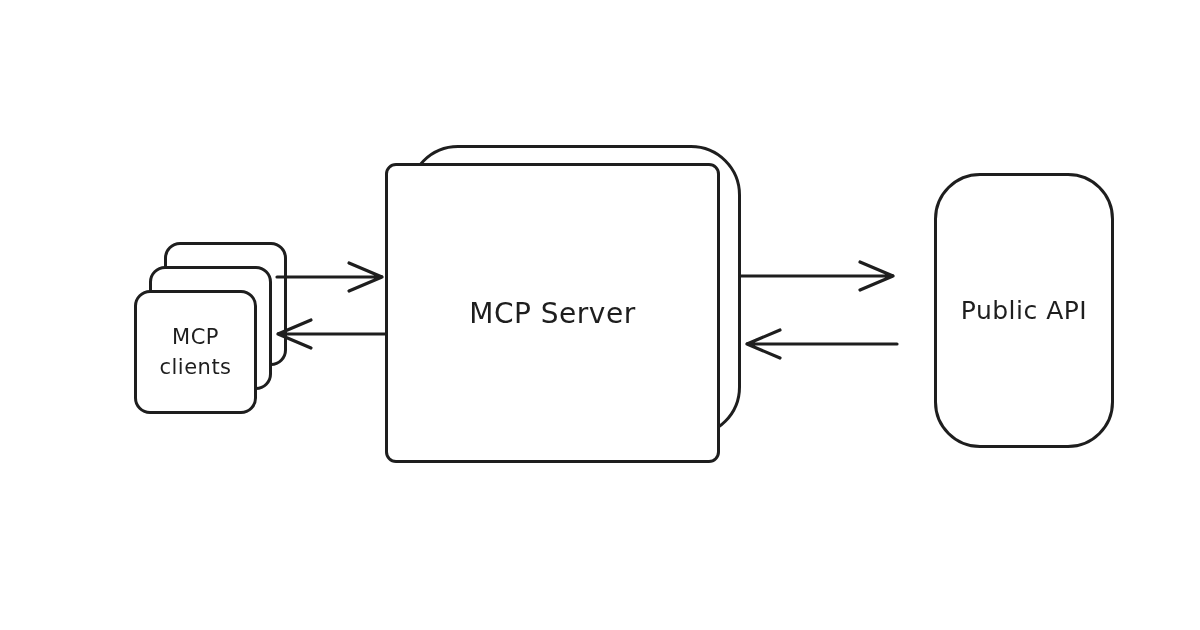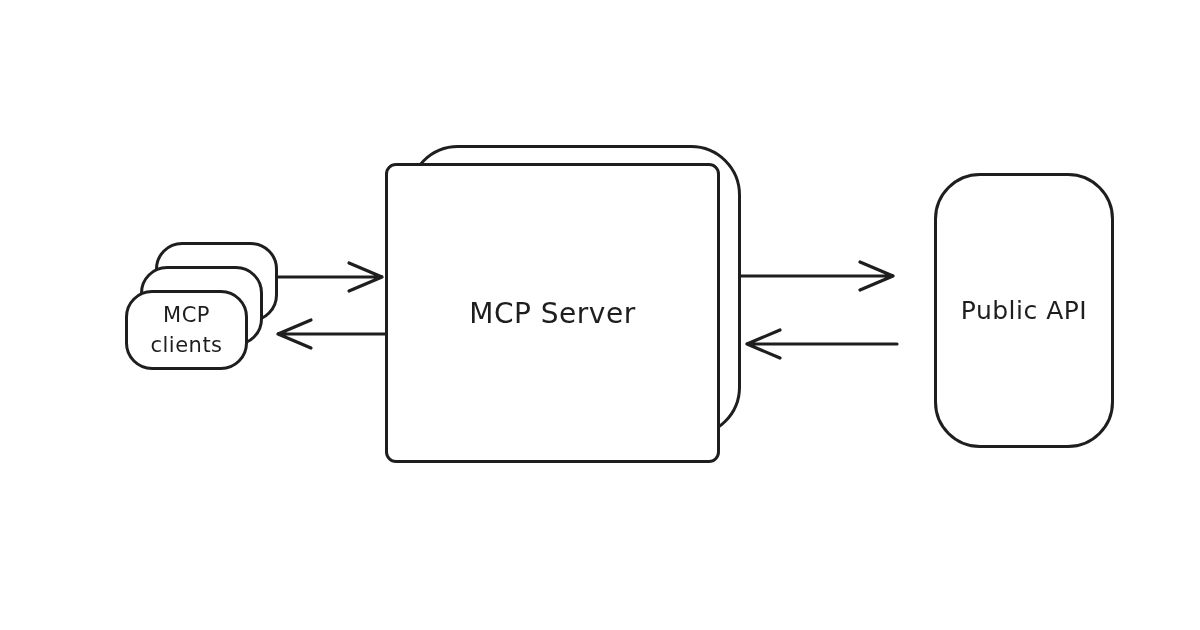--- a/index.html
+++ b/index.html
@@ -22,22 +22,23 @@
     background: #ffffff;
     border: 3.5px solid #1e1e1e;
     display: flex;
     align-items: center;
     justify-content: center;
     text-align: center;
   }
   
   .client-card {
     width: 123px;
-    height: 80px;
-    border-radius: 27px;
+    height: 124px;
+    border-radius: 16px;
+    margin-left: 9px;
   }
   .client-back   { left: 155px; top: 242px; z-index: 1; }
   .client-middle { left: 140px; top: 266px; z-index: 2; }
   .client-front  { left: 125px; top: 290px; z-index: 3; }
   .client-label {
     font-size: 21px;
     line-height: 1.45;
     letter-spacing: 0.5px;
     padding: 0 6px;
   }

